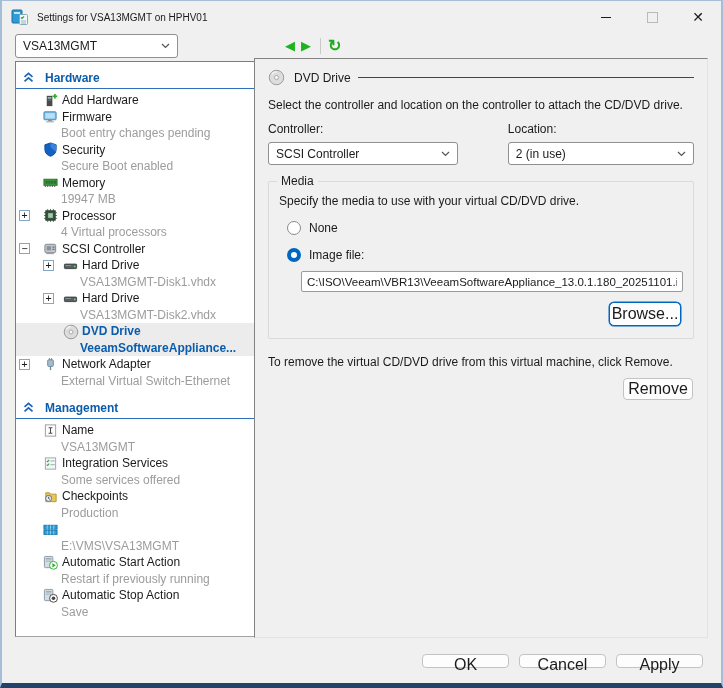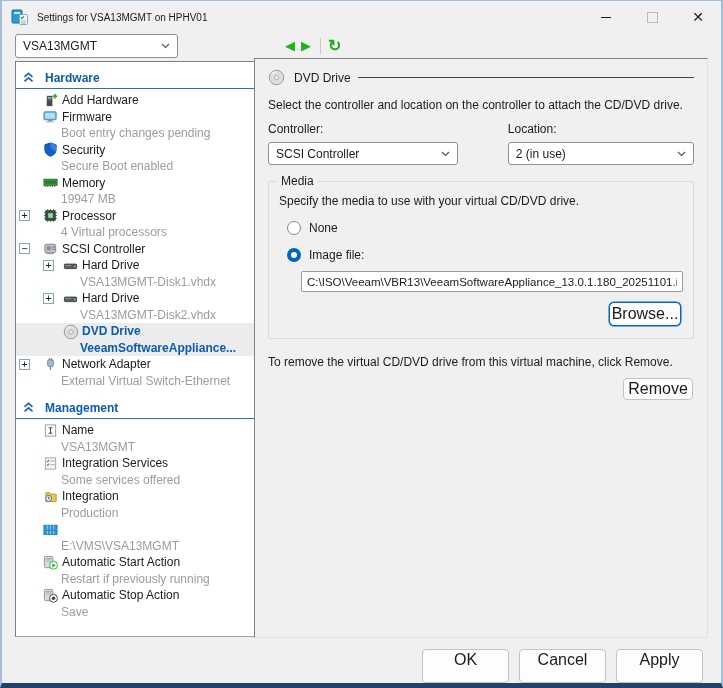--- a/index.html
+++ b/index.html
@@ -77,21 +77,21 @@
   .btn{box-sizing:border-box;display:inline-block;background:#fdfdfd;border:1px solid #c3c3c3;
        border-radius:4px;font-family:"Liberation Sans",sans-serif;font-size:16px;color:#1b1b1b;
        text-align:center;}
   .btn.browse{width:72px;height:24px;line-height:22px;border:1px solid #0067c0;box-shadow:0 0 0 0.5px #0067c0;border-radius:5px;}
   .remove-hint{margin-top:16px;}
   .remove-row{text-align:right;margin-top:9px;padding-right:1px;}
   .btn.remove{width:70px;height:22px;line-height:20px;}
   
   .footer{flex:0 0 43px;display:flex;justify-content:flex-end;align-items:flex-start;
           padding:14px 18px 0 0;box-sizing:border-box;}
-  .footer .btn{width:87px;height:34px;line-height:20px;margin-left:10px;}
+  .footer .btn{width:87px;height:14px;line-height:20px;margin-left:10px;}
 </style>
 </head>
 <body>
 
 <div class="window">
 
   <div class="titlebar">
     <span class="app-icon">
       <svg width="18" height="18" viewBox="0 0 18 18">
         <rect x="1" y="2" width="10" height="13" rx="1" fill="#2e9bd6" stroke="#1a6fa0"></rect>
@@ -312,21 +312,21 @@
       <div class="tree-sub">Some services offered</div>
 
       <div class="tree-row">
         <span class="icon">
           <svg width="15" height="15" viewBox="0 0 16 16">
             <path d="M3 4 h4 l1 1.5 h6 v8 H3 Z" fill="#e9c856" stroke="#b5952e"></path>
             <circle cx="6" cy="10" r="3.2" fill="#e8eef3" stroke="#5f6b76"></circle>
             <path d="M6 8.3 v1.8 l1.3 0.8" stroke="#444" stroke-width="1" fill="none"></path>
           </svg>
         </span>
-        <span>Integration</span>
+        <span>Checkpoints</span>
       </div>
       <div class="tree-sub">Production</div>
 
       <div class="tree-row">
         <span class="icon">
           <svg width="15" height="15" viewBox="0 0 16 16">
             <rect x="1" y="3.5" width="14" height="4.2" fill="#2d9bd8" stroke="#1b76ab"></rect>
             <rect x="1" y="9" width="14" height="4.2" fill="#2d9bd8" stroke="#1b76ab"></rect>
             <path d="M4.5 3.5 v4.2 M8 3.5 v4.2 M11.5 3.5 v4.2 M4.5 9 v4.2 M8 9 v4.2 M11.5 9 v4.2" stroke="#8fd0f0" stroke-width="1"></path>
           </svg>

